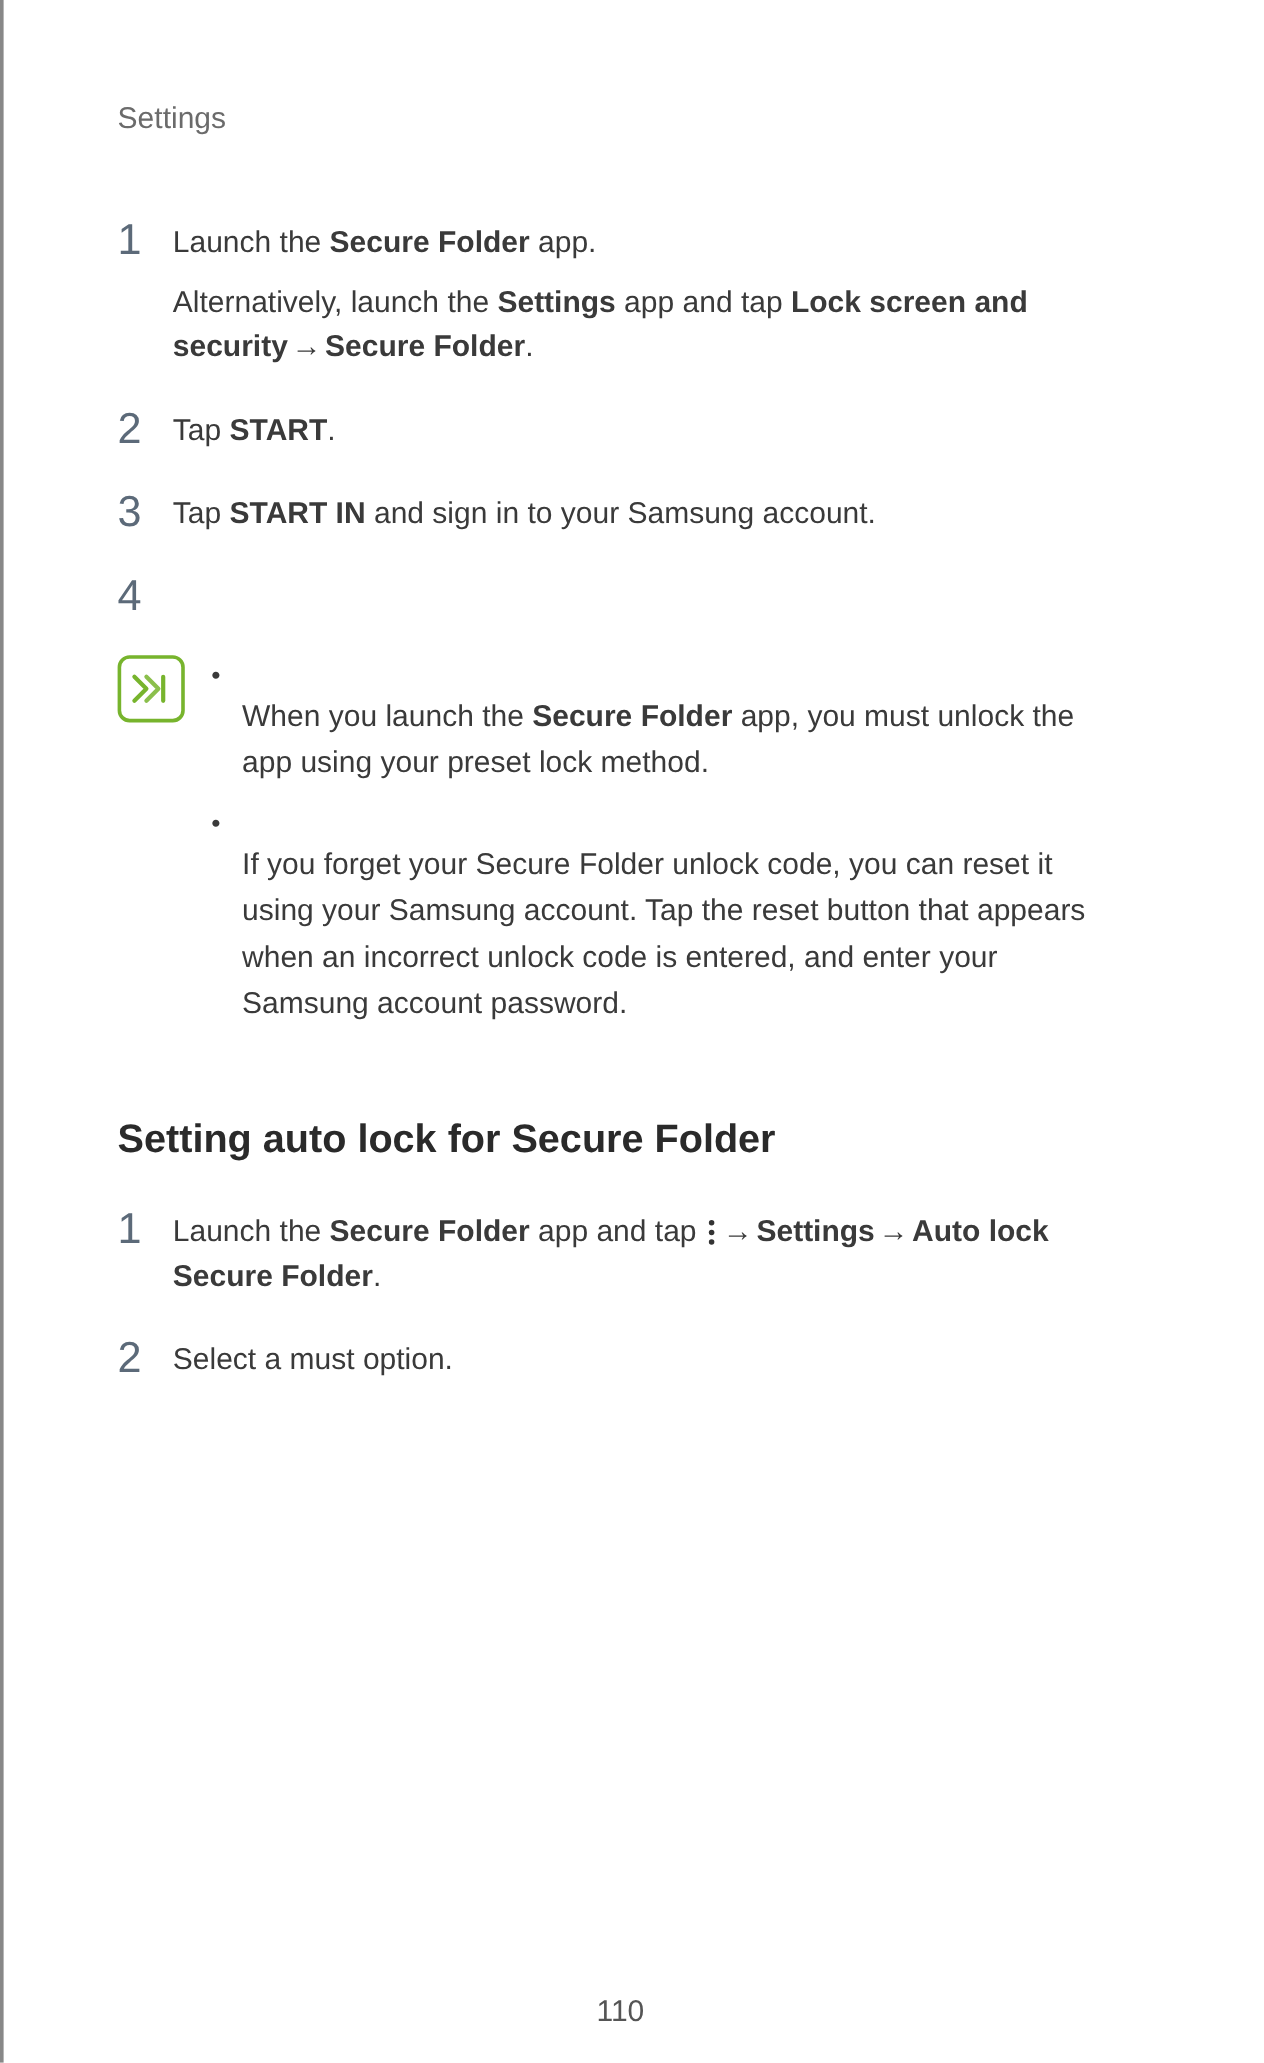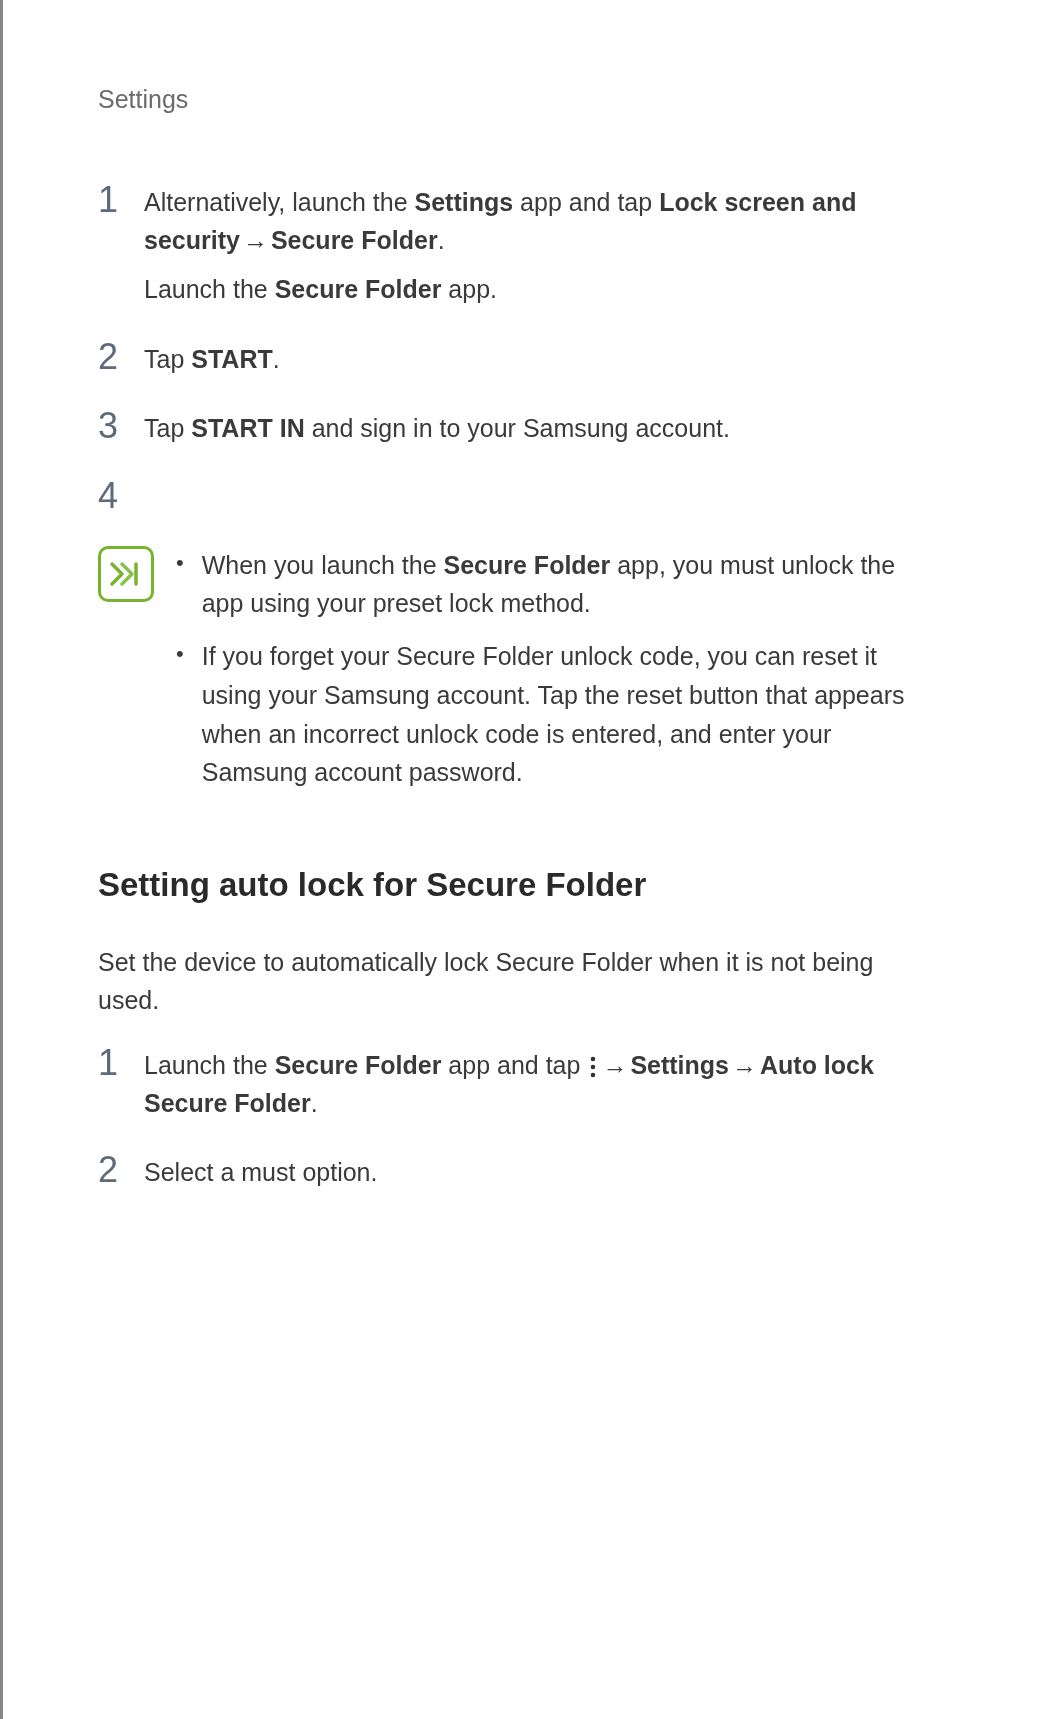--- a/index.html
+++ b/index.html
@@ -96,21 +96,21 @@
   .bullet-item {
     display: flex;
     gap: 18px;
     margin-bottom: 14px;
   }
   .bullet-dot {
     font-size: 22px;
     line-height: 1.5;
     flex-shrink:0;
   }
-  .bullet-text { flex:1; }
+  .bullet-text { flex:1;margin-top:32px; }
   .section2-block { margin-top: 10px; }
   .intro-p {
     font-size: 25px;
     line-height: 1.5;
     margin: 0 0 28px 0;
   }
   .pagenum {
     position: absolute;
     bottom: 28px;
     left: 0;
@@ -127,24 +127,24 @@
 
   <div class="header-label">Settings</div>
 
 
   <ol class="step-list">
 
     <li class="step-item">
       <div class="step-num">1</div>
       <div class="step-body">
         <p>
+          <span>Launch the </span><b>Secure Folder</b><span> app.</span>
+        </p>
+        <p>
           <span>Alternatively, launch the </span><b>Settings</b><span> app and tap </span><b>Lock screen and security</b><span class="arrow">→</span><b>Secure Folder</b><span>.</span>
-        </p>
-        <p>
-          <span>Launch the </span><b>Secure Folder</b><span> app.</span>
         </p>
       </div>
     </li>
 
     <li class="step-item">
       <div class="step-num">2</div>
       <div class="step-body">
         <p>
           <span>Tap </span><b>START</b><span>.</span>
         </p>
@@ -186,21 +186,20 @@
         <li class="bullet-item">
           <span class="bullet-dot">•</span>
           <span class="bullet-text">If you forget your Secure Folder unlock code, you can reset it using your Samsung account. Tap the reset button that appears when an incorrect unlock code is entered, and enter your Samsung account password.</span>
         </li>
       </ul>
     </div>
   </div>
 
   <div class="section2-block">
     <h2 class="section-heading">Setting auto lock for Secure Folder</h2>
-    <p class="intro-p">Set the device to automatically lock Secure Folder when it is not being used.</p>
 
     <ol class="step-list">
       <li class="step-item">
         <div class="step-num">1</div>
         <div class="step-body">
           <p>
             <span>Launch the </span><b>Secure Folder</b><span> app and tap </span><span class="vdots"><svg width="8" height="24" viewBox="0 0 8 24">
                   <circle cx="4" cy="4" r="2.3" fill="#333"></circle>
                   <circle cx="4" cy="12" r="2.3" fill="#333"></circle>
                   <circle cx="4" cy="20" r="2.3" fill="#333"></circle>
@@ -211,13 +210,14 @@
       <li class="step-item">
         <div class="step-num">2</div>
         <div class="step-body">
           <p>Select a must option.</p>
         </div>
       </li>
     </ol>
 
   </div>
 
+  <div class="pagenum">110</div>
 </div>
 
 </body></html>

